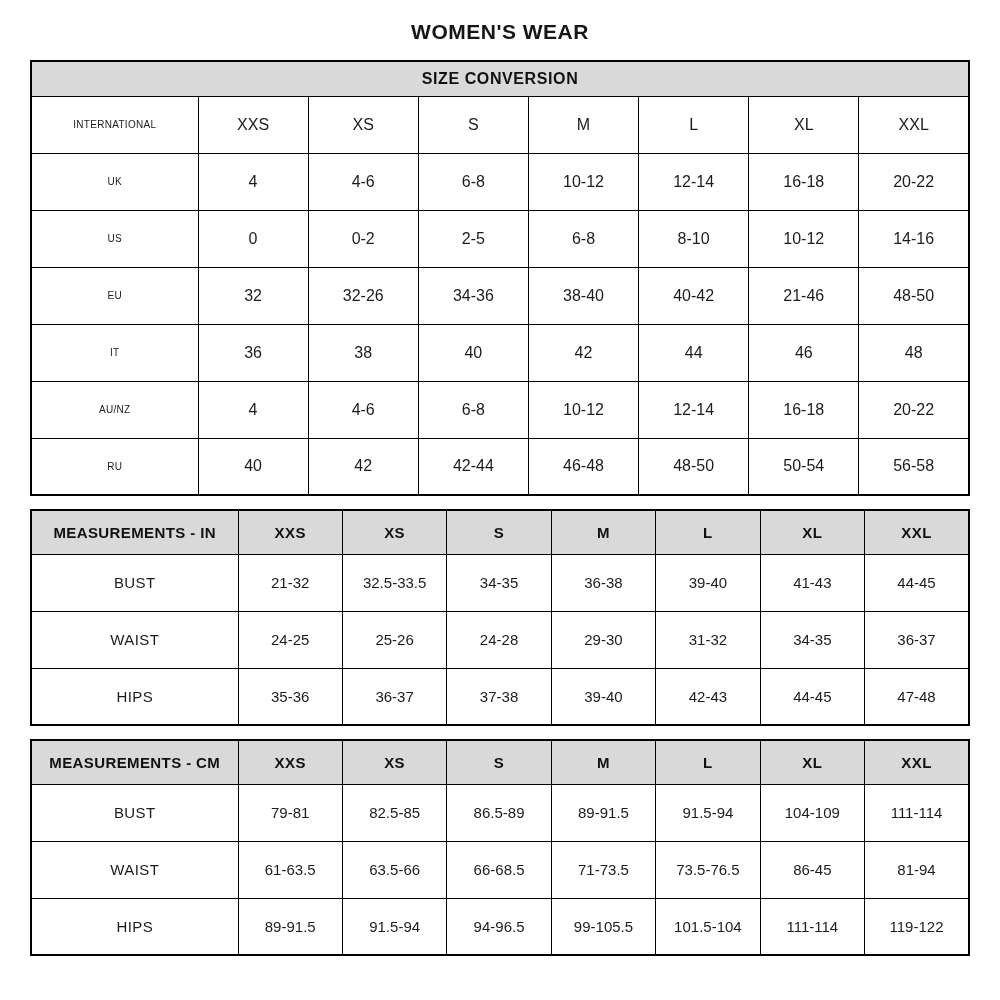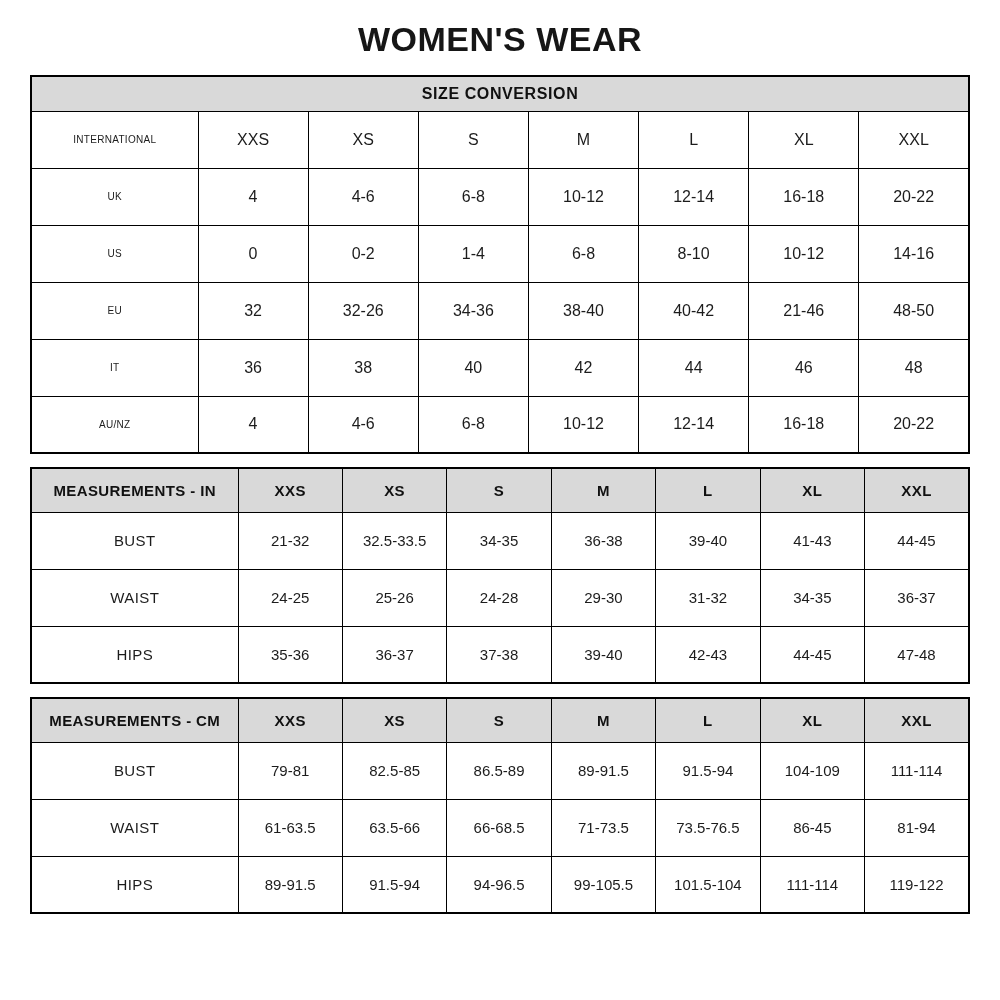--- a/index.html
+++ b/index.html
@@ -9,21 +9,21 @@
     font-family: "Liberation Sans", sans-serif;
     color: #1c1c1c;
   }
   .page {
     width: 1000px;
     min-height: 1000px;
     padding: 14px 30px 20px 30px;
   }
   h1.title {
     text-align: center;
-    font-size: 34px;
+    font-size: 21px;
     font-weight: 700;
     letter-spacing: 0.5px;
     color: #161616;
     margin: 6px 0 16px 0;
   }
   table.tbl {
     width: 940px;
     border-collapse: collapse;
     table-layout: fixed;
     border: 2px solid #000000;
@@ -106,21 +106,21 @@
           <td>6-8</td>
           <td>10-12</td>
           <td>12-14</td>
           <td>16-18</td>
           <td>20-22</td>
         </tr>
         <tr>
           <td class="row-label">US</td>
           <td>0</td>
           <td>0-2</td>
-          <td>1-4</td>
+          <td>2-5</td>
           <td>6-8</td>
           <td>8-10</td>
           <td>10-12</td>
           <td>14-16</td>
         </tr>
         <tr>
           <td class="row-label">EU</td>
           <td>32</td>
           <td>32-26</td>
           <td>34-36</td>
@@ -141,20 +141,30 @@
         </tr>
         <tr>
           <td class="row-label">AU/NZ</td>
           <td>4</td>
           <td>4-6</td>
           <td>6-8</td>
           <td>10-12</td>
           <td>12-14</td>
           <td>16-18</td>
           <td>20-22</td>
+        </tr>
+        <tr>
+          <td class="row-label">RU</td>
+          <td>40</td>
+          <td>42</td>
+          <td>42-44</td>
+          <td>46-48</td>
+          <td>48-50</td>
+          <td>50-54</td>
+          <td>56-58</td>
         </tr>
       </tbody>
   </table>
 
   <table class="tbl meas">
     <colgroup>
       <col style="width:207px">
       <col span="7">
     </colgroup>
     <thead>

